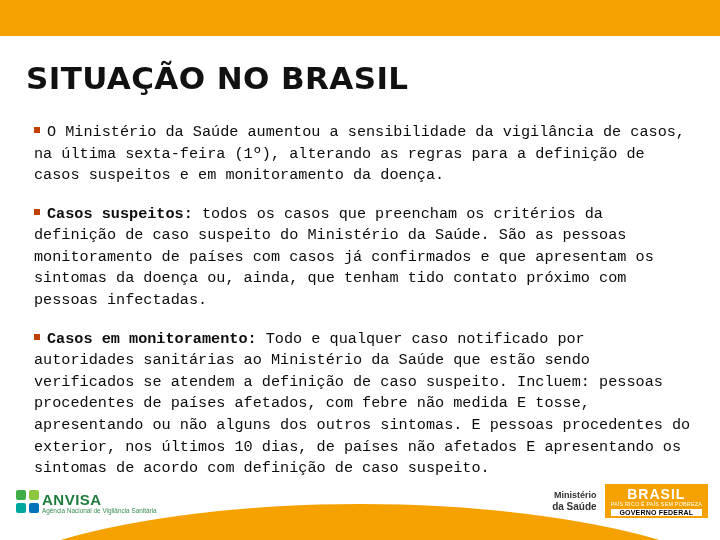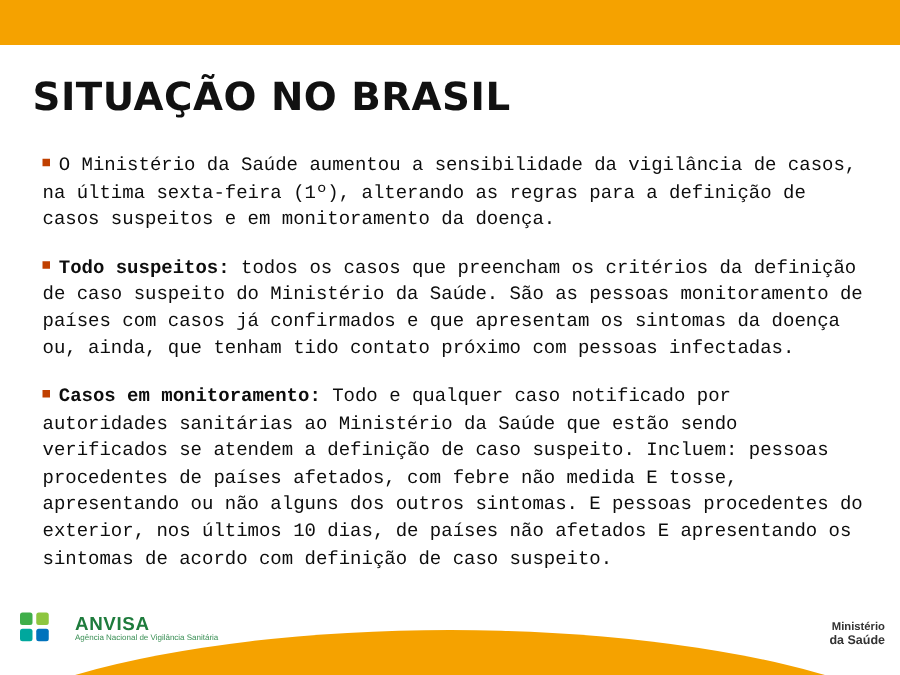--- a/index.html
+++ b/index.html
@@ -80,21 +80,21 @@
     height: 120px;
     border-radius: 50% 50% 0 0 / 100% 100% 0 0;
     background: #F5A200;
   }
   .anvisa {
     position: absolute;
     left: 16px;
     bottom: 24px;
     display: flex;
     align-items: center;
-    gap: 18px;
+    gap: 0;
   }
   .anvisa-mark {
     width: 26px;
     height: 26px;
     position: relative;
   }
   .anvisa-mark span {
     position: absolute;
     width: 10px;
     height: 10px;
@@ -168,21 +168,21 @@
 
   <div class="title">SITUAÇÃO NO BRASIL</div>
 
   <div class="body-area">
 
     <div class="para">
       <span class="bullet-sq"></span><span>O Ministério da Saúde aumentou a sensibilidade da vigilância de casos, na última sexta-feira (1º), alterando as regras para a definição de casos suspeitos e em monitoramento da doença.</span>
     </div>
 
     <div class="para">
-      <span class="bullet-sq"></span><span class="lead">Todo suspeitos:</span><span> todos os casos que preencham os critérios da definição de caso suspeito do Ministério da Saúde.  São as pessoas monitoramento de países com casos já confirmados e que apresentam os sintomas da doença ou, ainda, que tenham tido contato próximo com pessoas infectadas.</span>
+      <span class="bullet-sq"></span><span class="lead">Casos suspeitos:</span><span> todos os casos que preencham os critérios da definição de caso suspeito do Ministério da Saúde.  São as pessoas monitoramento de países com casos já confirmados e que apresentam os sintomas da doença ou, ainda, que tenham tido contato próximo com pessoas infectadas.</span>
     </div>
 
     <div class="para">
       <span class="bullet-sq"></span><span class="lead">Casos em monitoramento:</span><span> Todo e qualquer caso notificado por autoridades sanitárias ao Ministério da Saúde que estão sendo verificados se atendem a definição de caso suspeito. Incluem: pessoas procedentes de países afetados, com febre não medida E tosse, apresentando ou não alguns dos outros sintomas. E pessoas procedentes do exterior, nos últimos 10 dias, de países não afetados E apresentando os sintomas de acordo com definição de caso suspeito.</span>
     </div>
 
   </div>
 
   <div class="footer-arc">
     <div class="arc"></div>
@@ -199,15 +199,20 @@
       <div class="anvisa-name">ANVISA</div>
       <div class="anvisa-sub">Agência Nacional de Vigilância Sanitária</div>
     </div>
   </div>
 
   <div class="gov">
     <div class="minist">
       <div class="minist-l1">Ministério</div>
       <div class="minist-l2">da Saúde</div>
     </div>
+    <div class="brasil-box">
+      <div class="brasil-word">BRASIL</div>
+      <div class="brasil-sub1">PAÍS RICO É PAÍS SEM POBREZA</div>
+      <div class="brasil-sub2">GOVERNO FEDERAL</div>
+    </div>
   </div>
 
 </div>
 
 </body></html>

